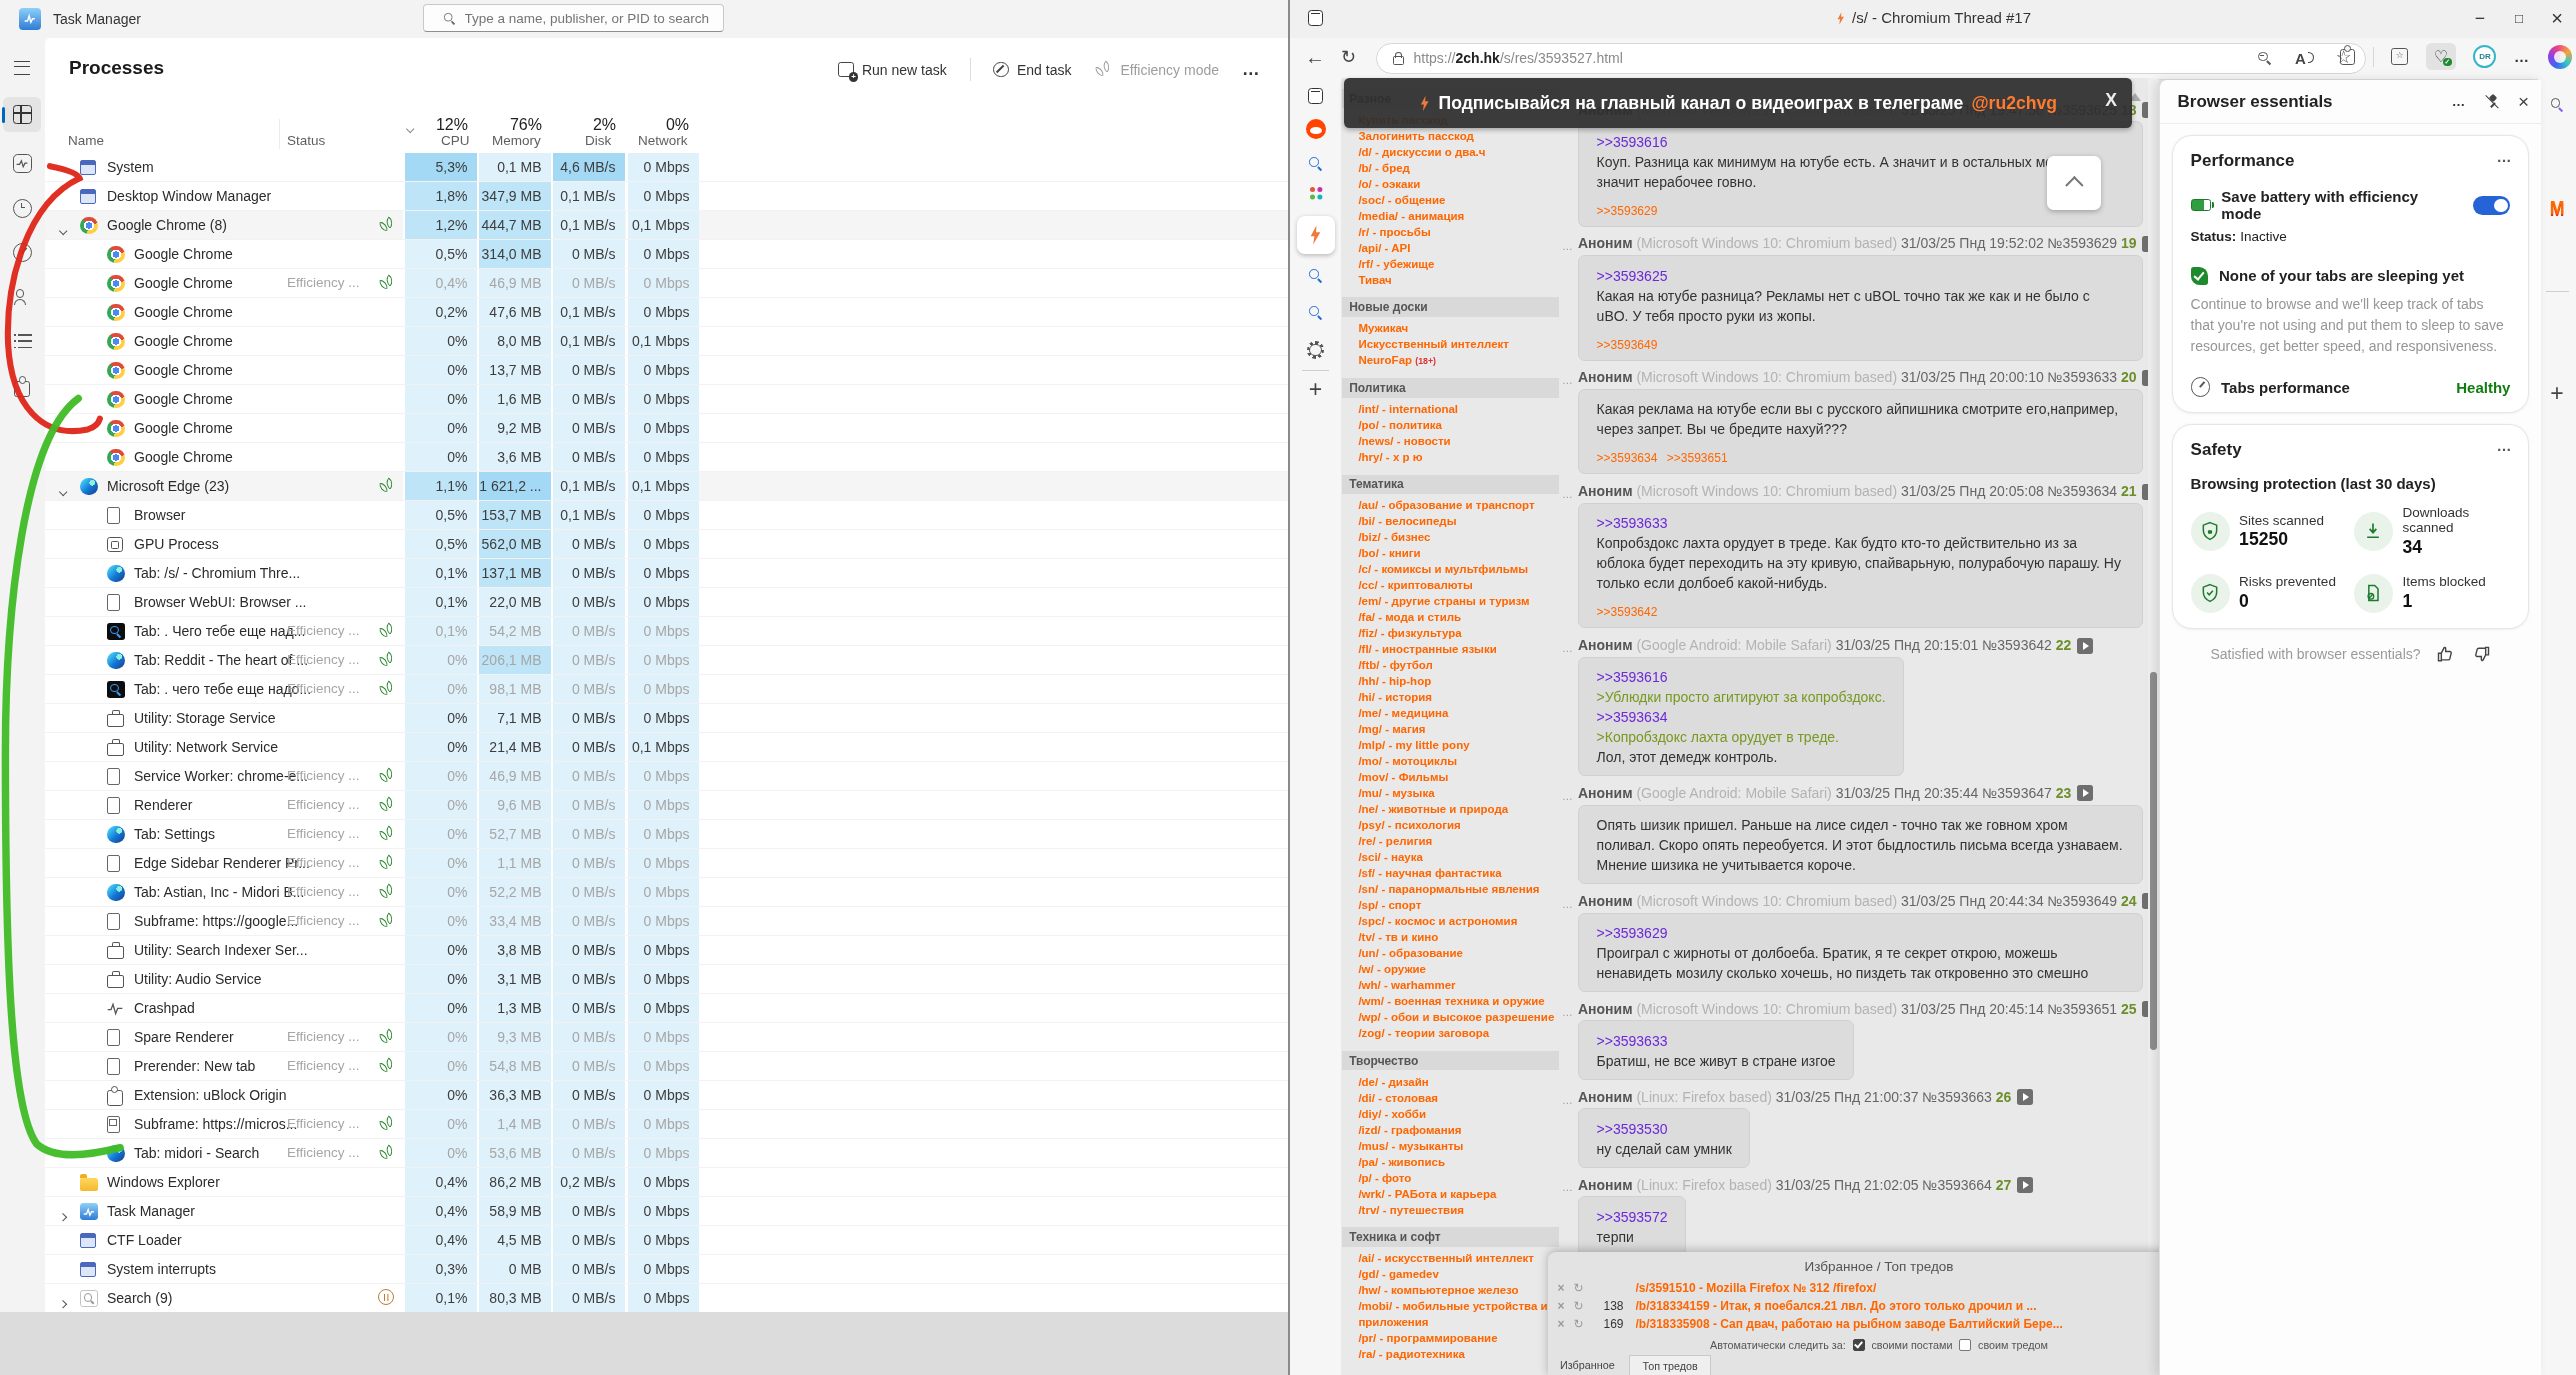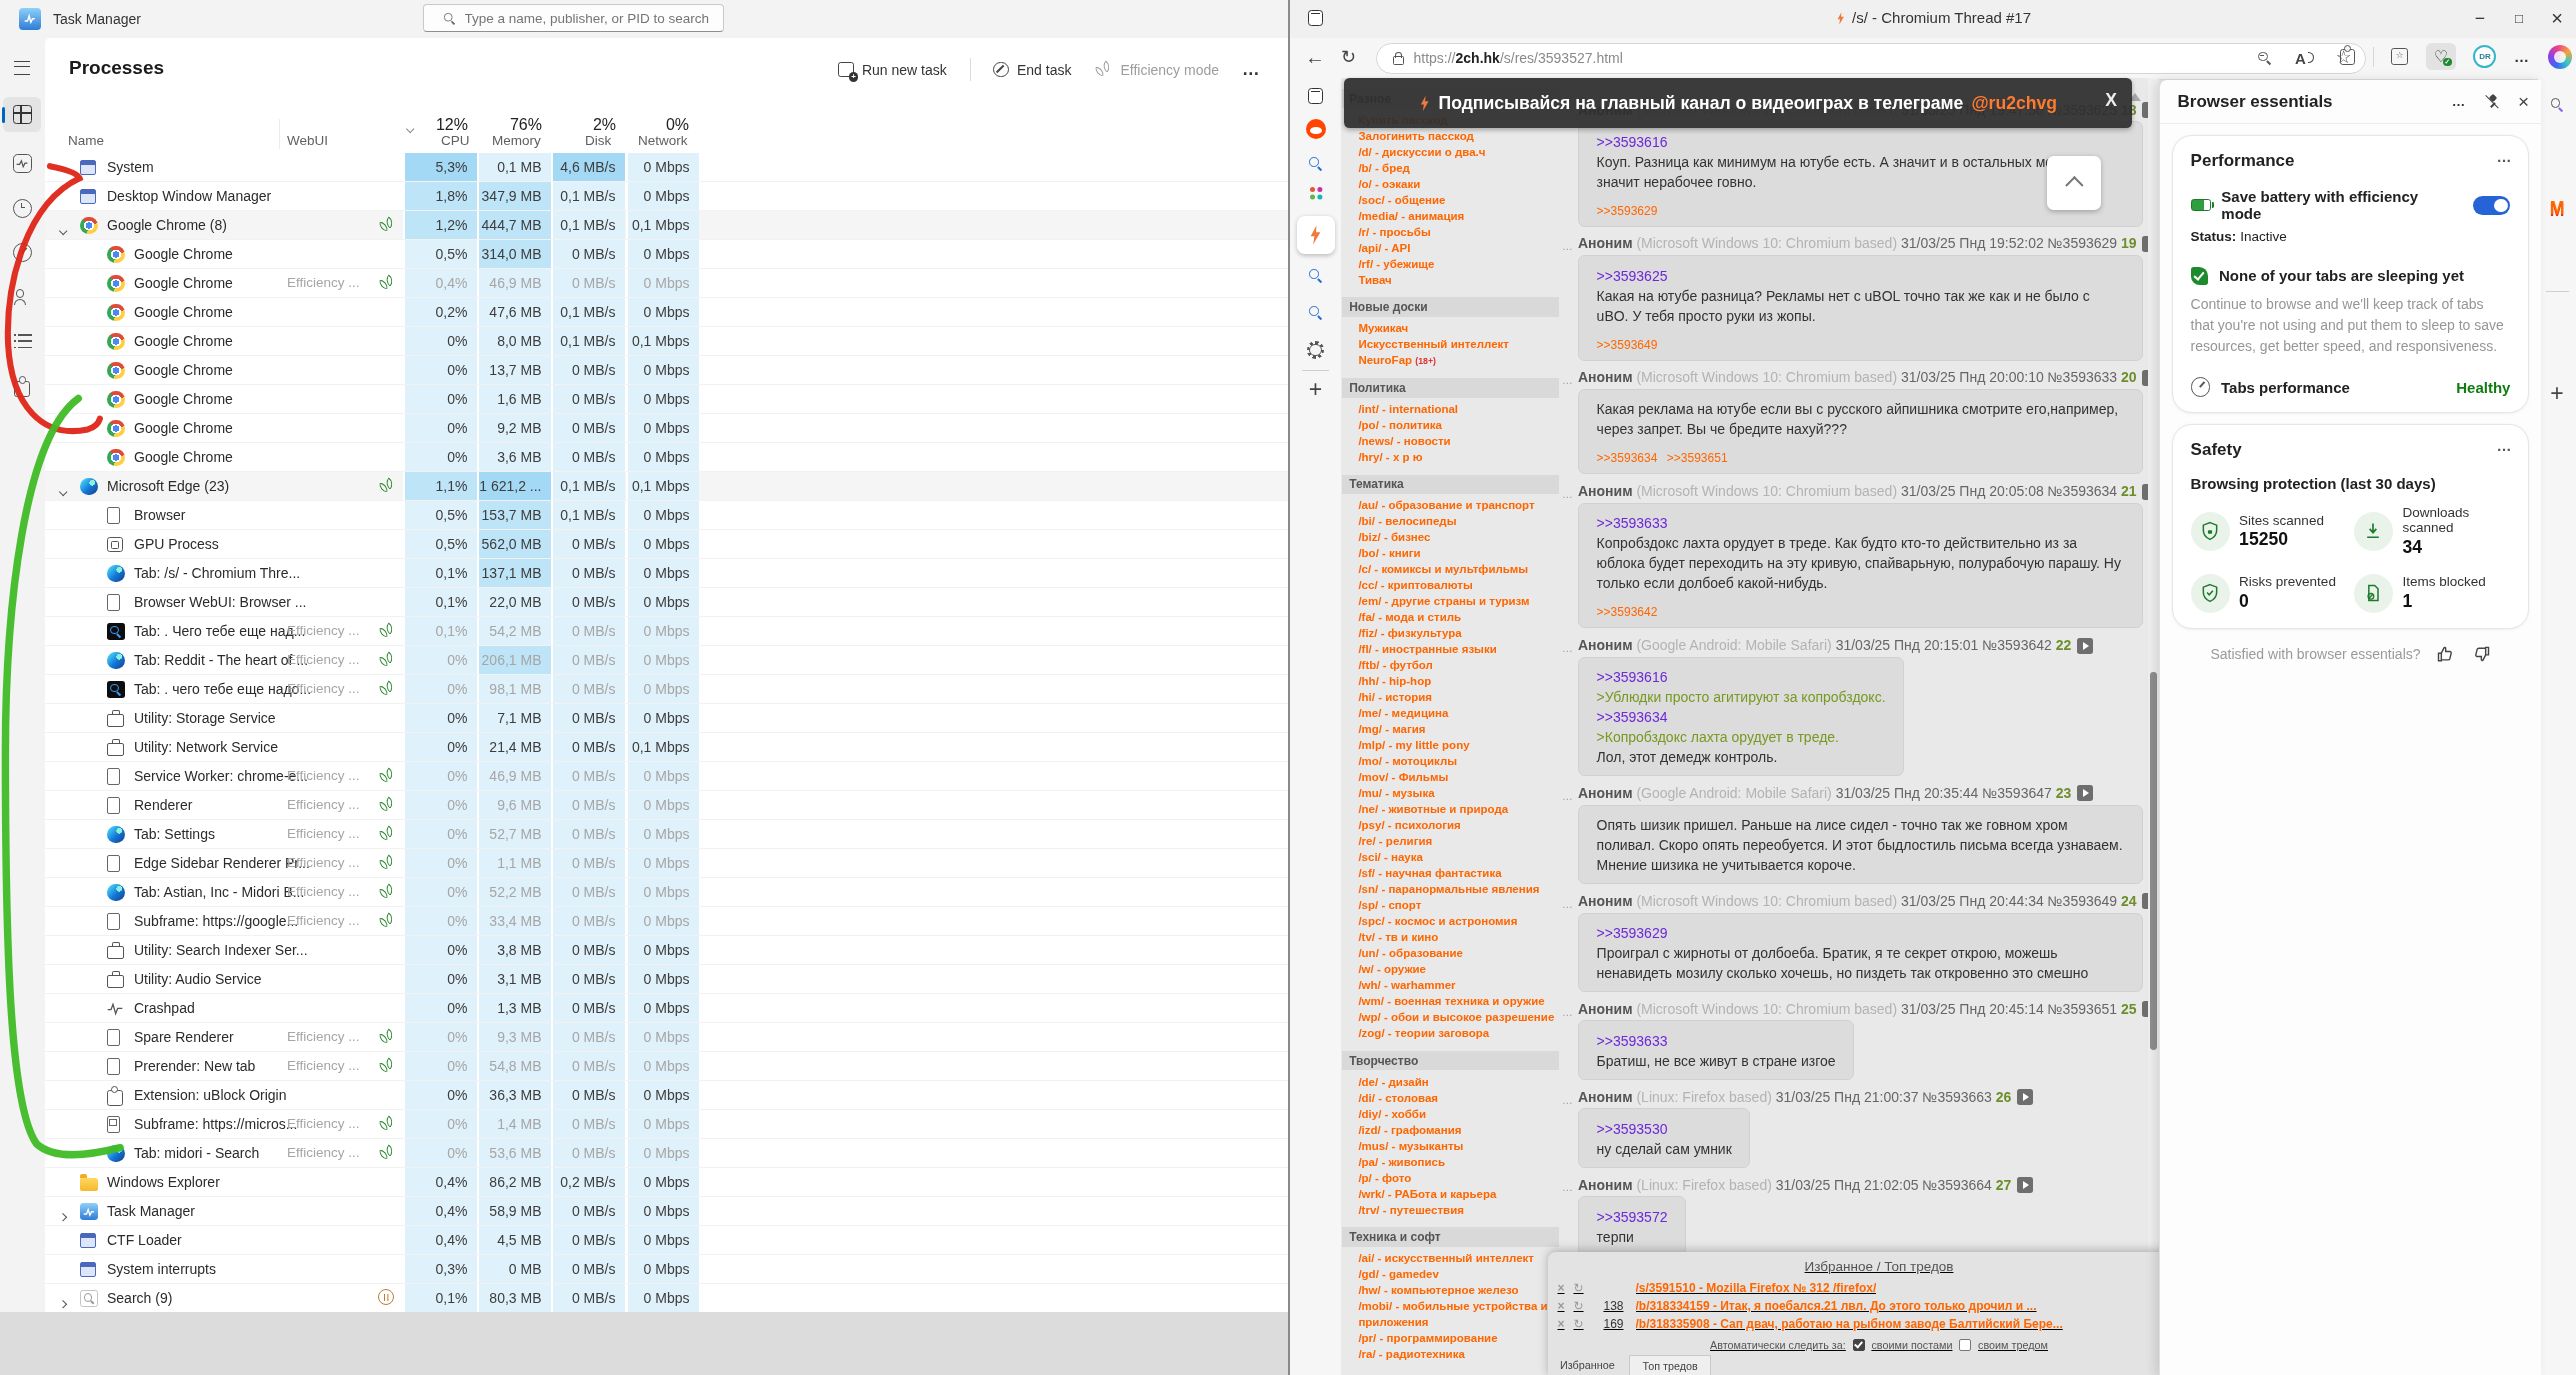--- a/index.html
+++ b/index.html
@@ -198,21 +198,21 @@
 
   .pg-scroll{position:absolute;right:-10.8px;top:0;bottom:0;width:10.8px;background:#f0f0f0;}
   .pg-thumb{position:absolute;left:2px;width:6.8px;border-radius:3.4px;background:#8f8f8f;}
   .roundbtn{position:absolute;background:#fff;border-radius:6.8px;box-shadow:0 1.4px 5.4px rgba(0,0,0,.25);display:flex;align-items:center;justify-content:center;}
   .chvbig{width:10.8px;height:10.8px;border:solid #777;border-width:0 2.4px 2.4px 0;}
   .chvbig.up{transform:rotate(-135deg);margin-top:5.4px;}
   .chvbig.down{transform:rotate(45deg);margin-bottom:5.4px;}
 
   
   .favpanel{position:absolute;left:258px;top:1252px;width:662px;height:124px;background:#e3e3e3;border-radius:8px 8px 0 0;
-            box-shadow:0 -1.4px 9.5px rgba(0,0,0,.25);z-index:25;text-decoration:underline;}
+            box-shadow:0 -1.4px 9.5px rgba(0,0,0,.25);z-index:25;}
   .fav-title{text-align:center;font-size:13.5px;color:#555;padding-top:6.8px;}
   .fav-refresh{position:absolute;right:12px;top:6.8px;color:#8a8a8a;font-size:15px;}
   .fav-rows{margin-top:5.4px;}
   .fav-row{display:flex;align-items:center;height:18px;padding-left:9.5px;font-size:12px;}
   .fav-row .fx{color:#9a9a9a;font-weight:bold;width:16px;}
   .fav-row .fr{color:#9a9a9a;width:19px;}
   .fav-row .fc{color:#333;width:31px;text-align:right;margin-right:12px;}
   .fav-row a{color:#ff6600;font-weight:bold;text-decoration:none;white-space:nowrap;overflow:hidden;}
   .fav-check{display:flex;align-items:center;justify-content:center;gap:6.8px;font-size:10.8px;color:#555;margin-top:5.4px;}
   .cb{position:relative;width:12px;height:12px;border:1.4px solid #777;border-radius:2px;background:#fff;display:inline-block;box-sizing:border-box;}
@@ -323,21 +323,21 @@
           </span>
         <span class="tbtn disabled">
             <span class="leaf gray"></span>
             <span>Efficiency mode</span>
           </span>
         <span class="dots3">…</span>
       </div>
 
       <div class="tm-head">
         <span class="lbl" style="left:23px">Name</span>
-        <span class="lbl" style="left:242px">WebUI</span>
+        <span class="lbl" style="left:242px">Status</span>
         <span class="colsep" style="left:234px"></span>
         <span class="sortchv" style="left:362px"><span class="chv down" style="border-color:#888"></span></span>
         <span class="pct" style="left:358px;width:65px">12%</span>
         <span class="lbl" style="left:396px">CPU</span>
         <span class="pct" style="left:432px;width:65px">76%</span>
         <span class="lbl" style="left:447px">Memory</span>
         <span class="pct" style="left:506px;width:65px">2%</span>
         <span class="lbl" style="left:540px">Disk</span>
         <span class="pct" style="left:581px;width:63px">0%</span>
         <span class="lbl" style="left:593px">Network</span>

